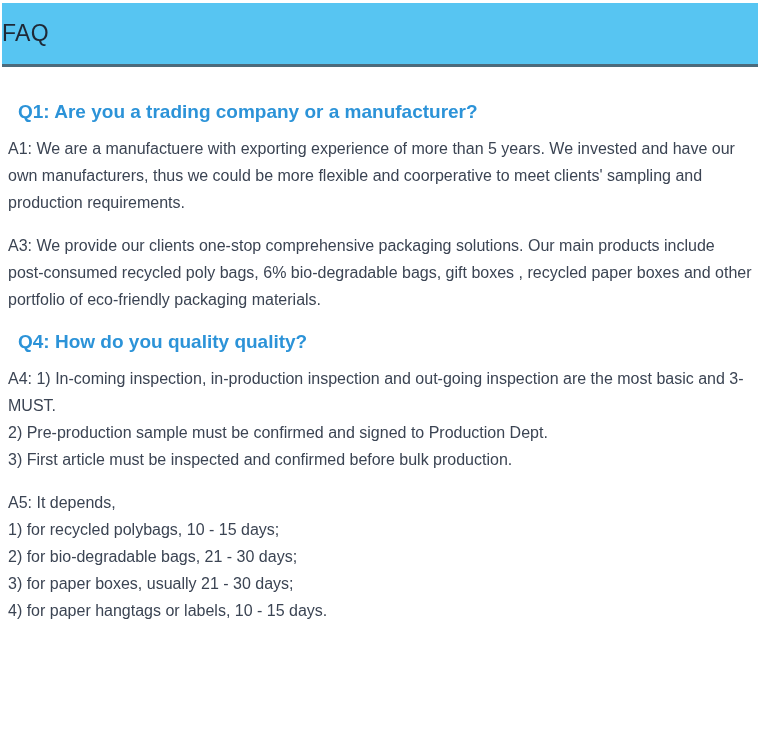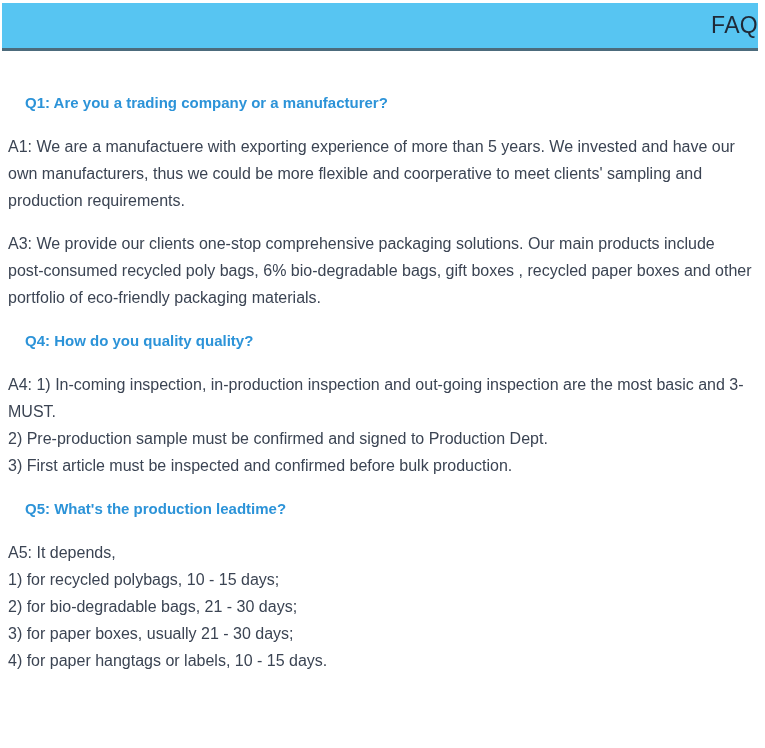--- a/index.html
+++ b/index.html
@@ -17,46 +17,45 @@
     background: var(--page-bg);
   }
   body {
     width: 765px;
     min-height: 748px;
     font-family: "Liberation Sans", sans-serif;
     -webkit-font-smoothing: antialiased;
   }
   .faq-header {
     margin: 3px 7px 0 2px;
-    height: 48px;
+    height: 64px;
     background: var(--header-bg);
     border-bottom: 3px solid var(--header-border);
     display: flex;
     align-items: center;
     padding-left: 0;
-    justify-content: flex-end;
   }
   .faq-header-title {
     font-size: 23px;
     font-weight: 400;
     color: var(--title-text);
     letter-spacing: 0.3px;
   }
   .faq-content {
     padding: 22px 12px 4px 8px;
   }
   .faq-item {
     margin: 0 0 16px 0;
   }
   .faq-item:last-child {
     margin-bottom: 0;
   }
   .faq-question {
-    margin: 17px;
-    font-size: 15px;
+    margin: 10px;
+    font-size: 19px;
     font-weight: 700;
     color: var(--question-blue);
     line-height: 26px;
   }
   .faq-answer {
     margin: 0;
     font-size: 16px;
     font-weight: 400;
     color: var(--answer-text);
     line-height: 27px;
@@ -83,17 +82,16 @@
   <section class="faq-item">
     <p class="faq-answer">A3: We provide our clients one-stop comprehensive packaging solutions. Our main products include post-consumed recycled poly bags, 6% bio-degradable bags, gift boxes , recycled paper boxes and other portfolio of eco-friendly packaging materials.</p>
   </section>
 
   <section class="faq-item">
     <h3 class="faq-question">Q4: How do you quality quality?</h3>
     <p class="faq-answer">A4: 1) In-coming inspection, in-production inspection and out-going inspection are the most basic and 3-MUST.<br>2) Pre-production sample must be confirmed and signed to Production Dept.<br>3) First article must be inspected and confirmed before bulk production.</p>
   </section>
 
   <section class="faq-item">
-    <h3 class="faq-question">Q5: What's the production leadtime?</h3>
     <p class="faq-answer">A5: It depends,<br>1) for recycled polybags, 10 - 15 days;<br>2) for bio-degradable bags, 21 - 30 days;<br>3) for paper boxes, usually 21 - 30 days;<br>4) for paper hangtags or labels, 10 - 15 days.</p>
   </section>
 </div>
 </main>
 
 </body></html>

